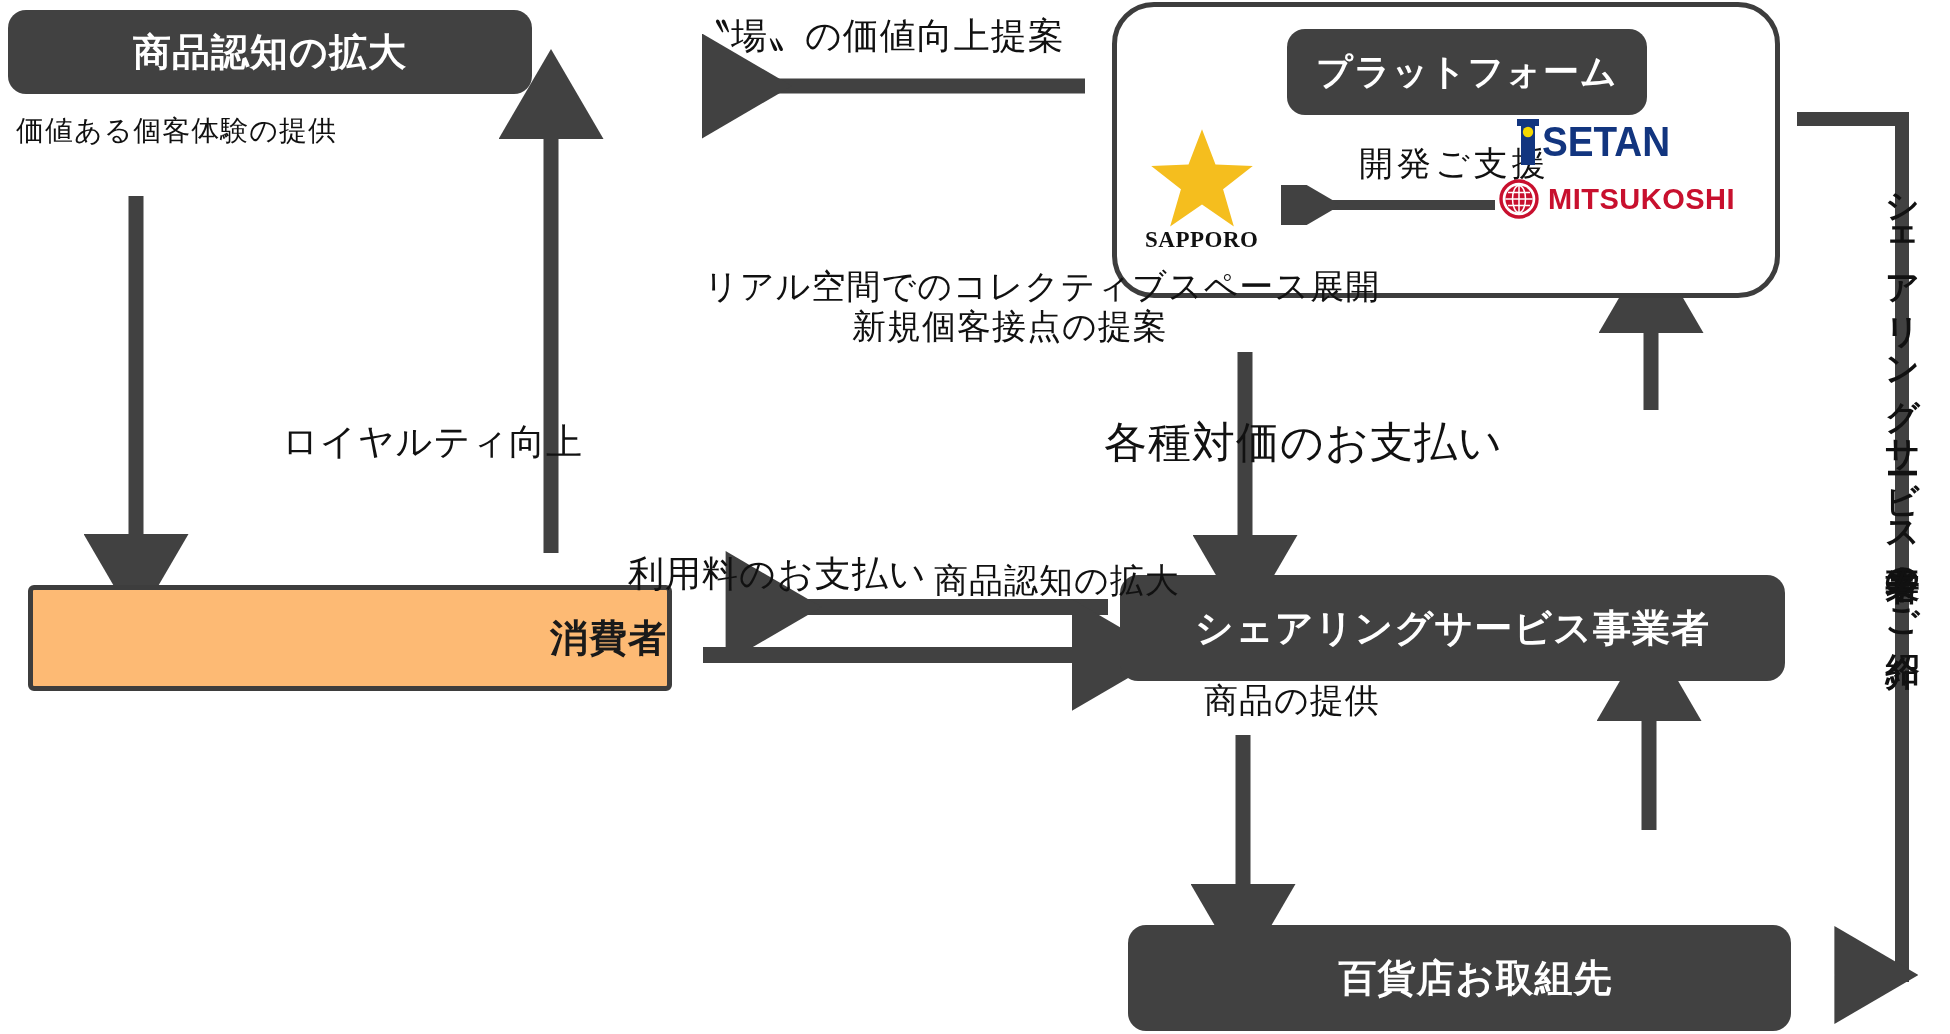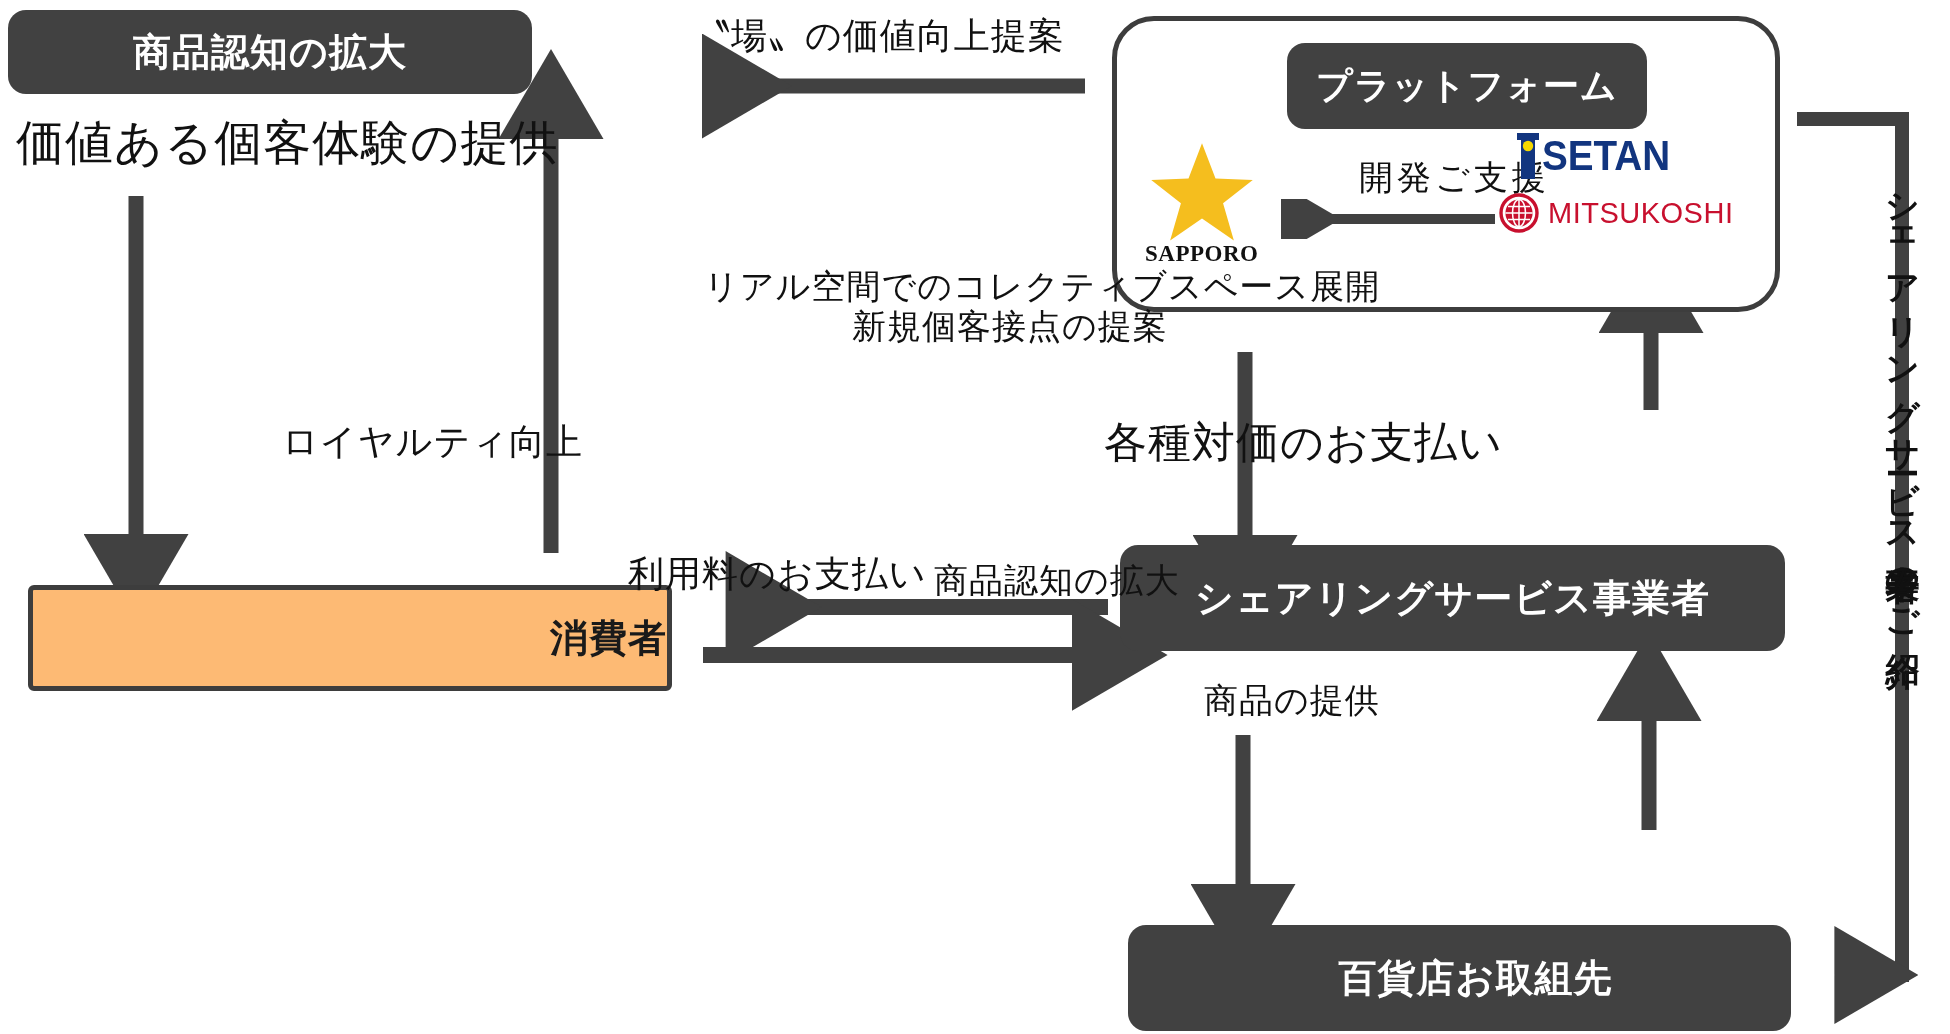--- a/index.html
+++ b/index.html
@@ -116,21 +116,21 @@
 
   
   .mitsukoshi{
     position:absolute;
     display:flex;
     align-items:center;
     color:#C8102E;
   }
   .mitsukoshi .mitsu-mark{width:40px;height:40px;display:block;}
   .mitsukoshi .mitsu-word{
-    font-weight:400;
+    font-weight:700;
     font-size:29px;
     letter-spacing:0.5px;
     line-height:1;
     margin-left:9px;
     color:#C8102E;
     font-family:"Liberation Sans","DejaVu Sans",sans-serif;
   }
 </style>
 </head>
 <body>
@@ -191,21 +191,21 @@
 
     <g>
       <path d="M1797,119 L1902,119 L1902,975 L1840,975" fill="none" stroke="#414141" stroke-width="14" marker-end="url(#ah-left)"></path>
     </g>
   </svg>
 
   <div class="node filled" style="left:8px; top:10px; width:524px; height:84px; font-size:38px;">
     <span>商品認知の拡大</span>
   </div>
 
-  <div class="node container" style="left:1112px; top:16px; width:668px; height:296px;">
+  <div class="node container" style="left:1112px; top:2px; width:668px; height:296px;">
 
     <div class="node filled" style="left:170px; top:22px; width:360px; height:86px; font-size:36px;">
       <span>プラットフォーム</span>
     </div>
 
     <div class="sapporo" style="left:28px; top:120px;">
       <svg class="star-glyph" viewBox="0 0 100 96">
         <polygon points="50,2 62.5,34.5 97,36 69.5,57.5 79.5,92 50,71.5 20.5,92 30.5,57.5 3,36 37.5,34.5" fill="#F5BE1E"></polygon>
       </svg>
       <span class="sapporo-word">SAPPORO</span>
@@ -239,31 +239,31 @@
         </marker>
       </defs>
       <line x1="228" y1="20" x2="18" y2="20" stroke="#414141" stroke-width="10" marker-end="url(#ah-left-inner)"></line>
     </svg>
   </div>
 
   <div class="node outlined" style="left:28px; top:585px; width:644px; height:106px; font-size:38px;">
     <span>消費者</span>
   </div>
 
-  <div class="node filled" style="left:1120px; top:545px; width:665px; height:106px; font-size:38px;">
+  <div class="node filled" style="left:1120px; top:575px; width:665px; height:106px; font-size:38px;">
     <span>シェアリングサービス事業者</span>
   </div>
 
   <div class="node filled" style="left:1128px; top:925px; width:663px; height:106px; font-size:38px;padding-left:32px;">
     <span>百貨店お取組先</span>
   </div>
 
   <div class="lbl" style="left:694px; top:14px; font-size:36px;">〝場〟の価値向上提案</div>
 
-  <div class="lbl" style="left:16px; top:114px; font-size:48px;">価値ある個客体験の提供</div>
+  <div class="lbl" style="left:16px; top:114px; font-size:28px;">価値ある個客体験の提供</div>
 
   <div class="lbl" style="left:282px; top:420px; font-size:36px;">ロイヤルティ向上</div>
 
 
   <div class="lbl" style="left:628px; top:552px; font-size:36px;">利用料のお支払い</div>
 
   <div class="lbl" style="left:704px; top:266px; font-size:34px;">リアル空間でのコレクティブスペース展開</div>
 
   <div class="lbl" style="left:852px; top:306px; font-size:34px;">新規個客接点の提案</div>
 

